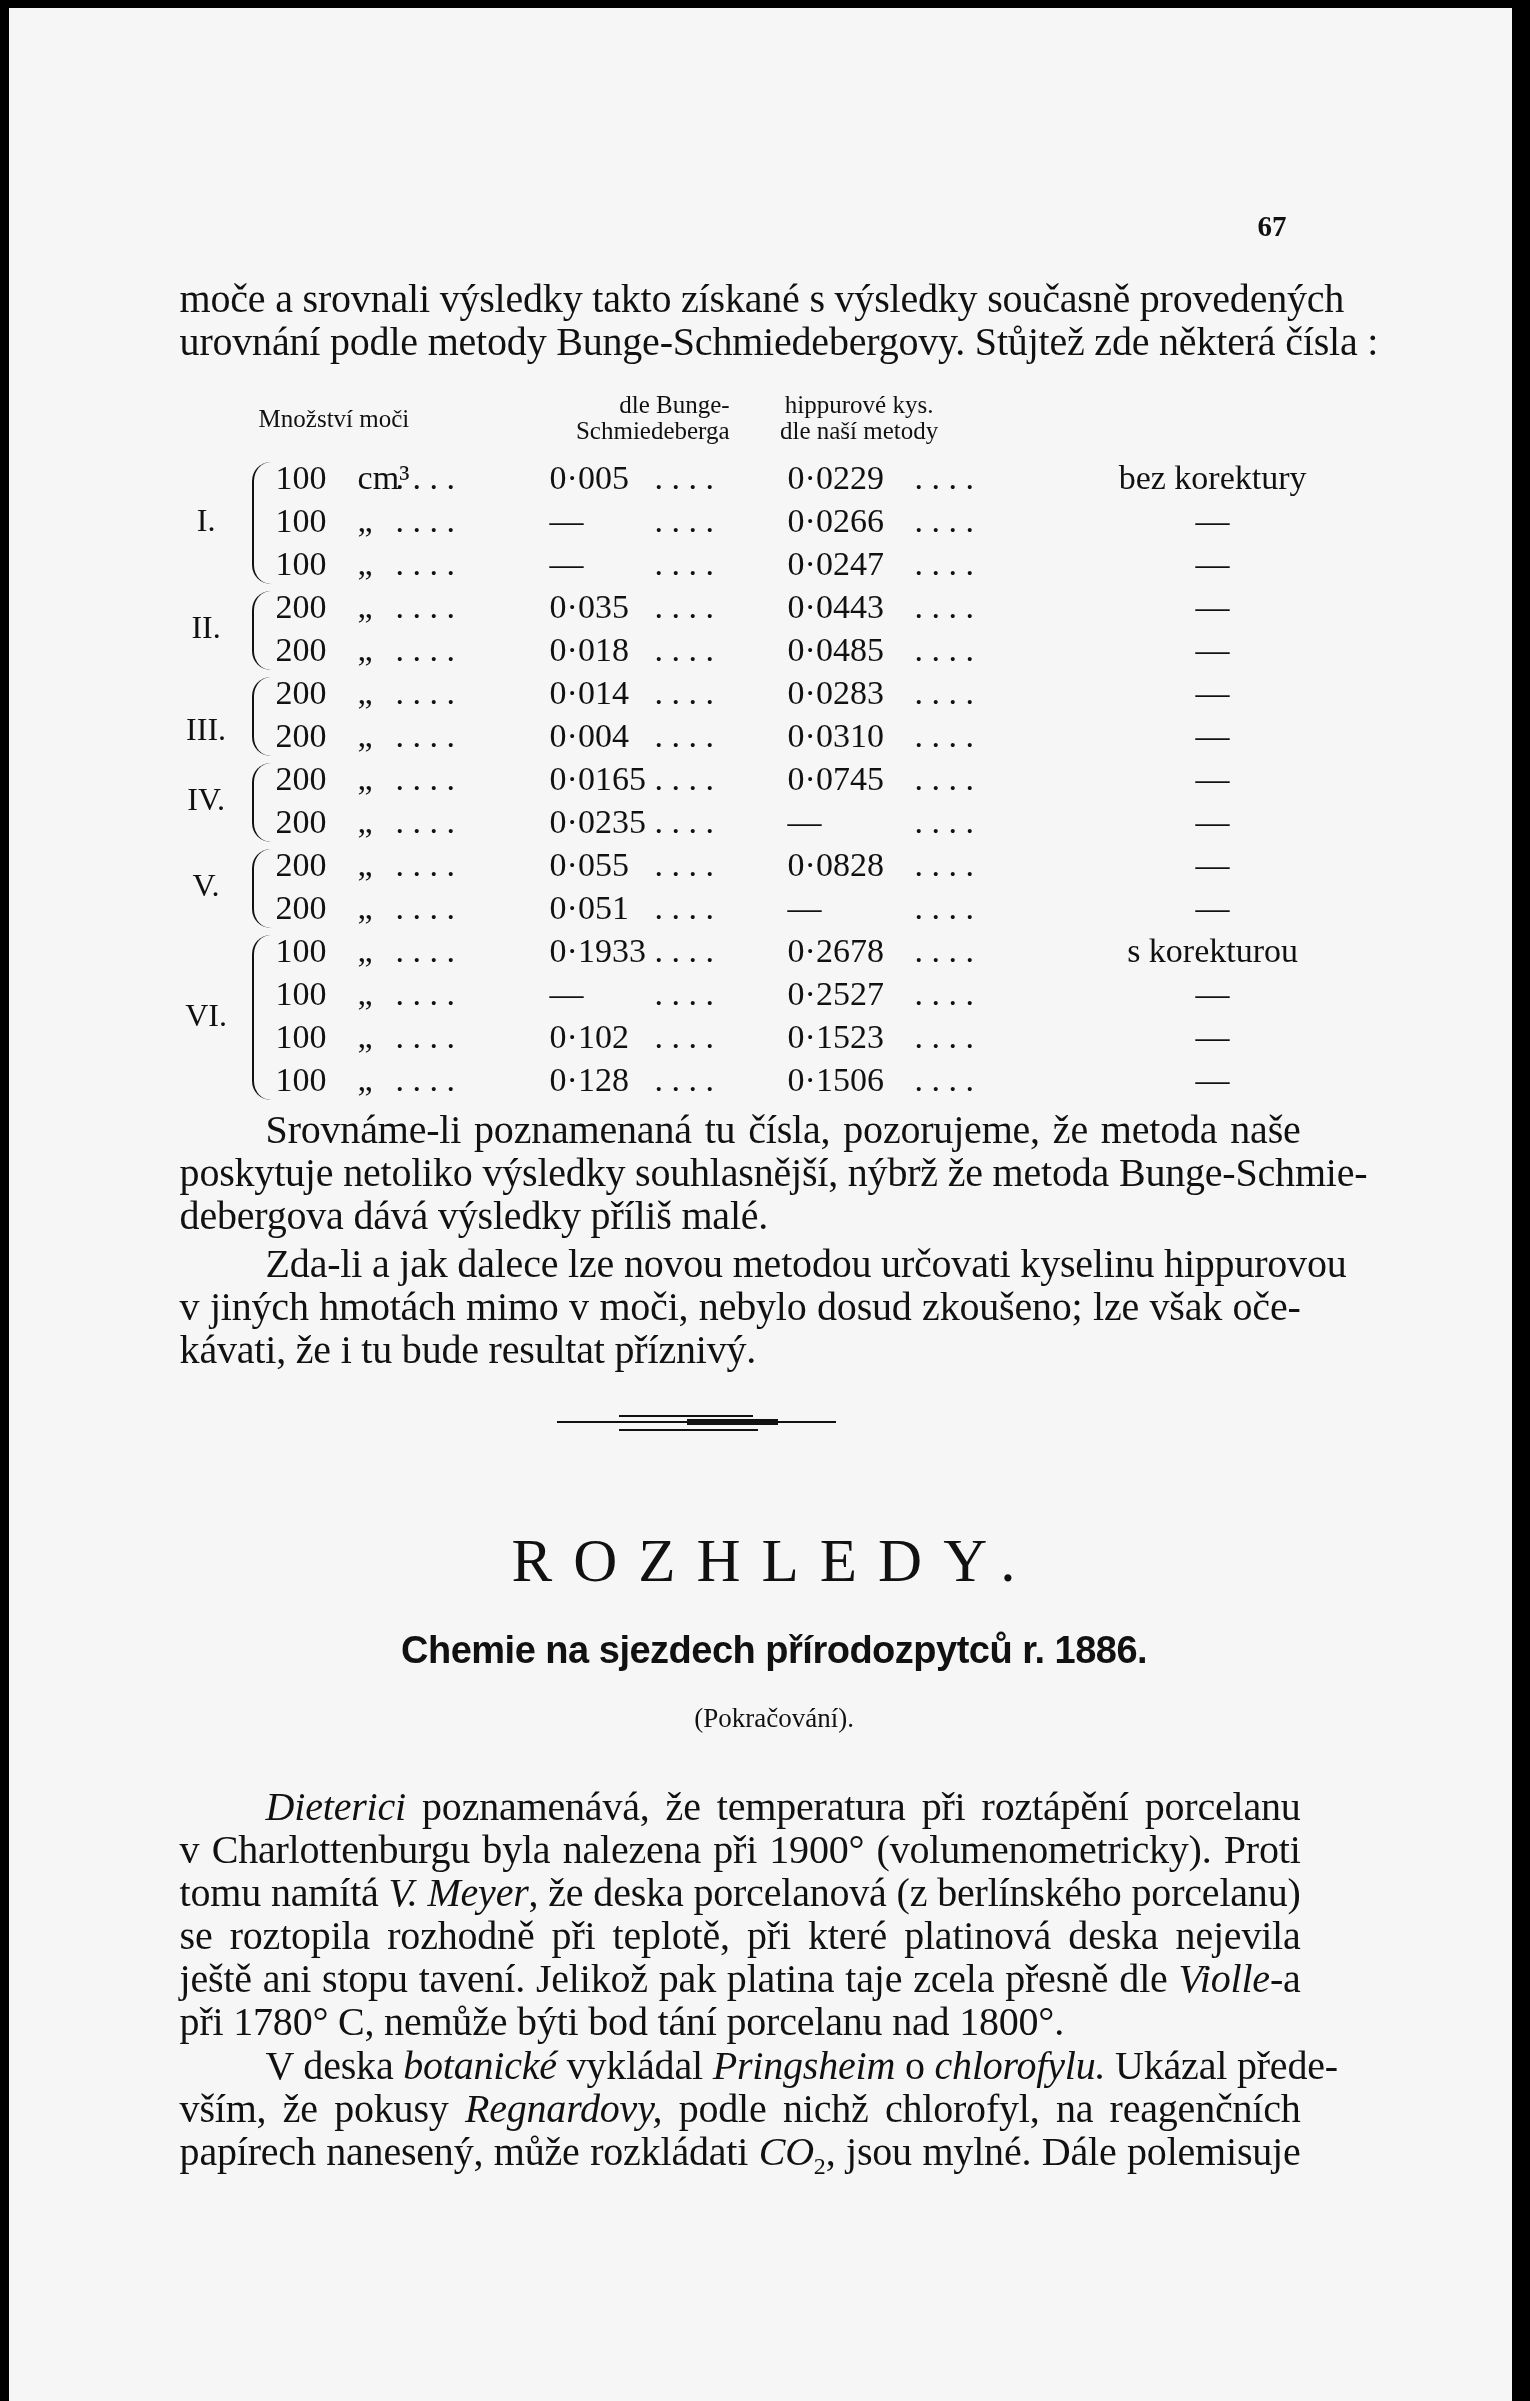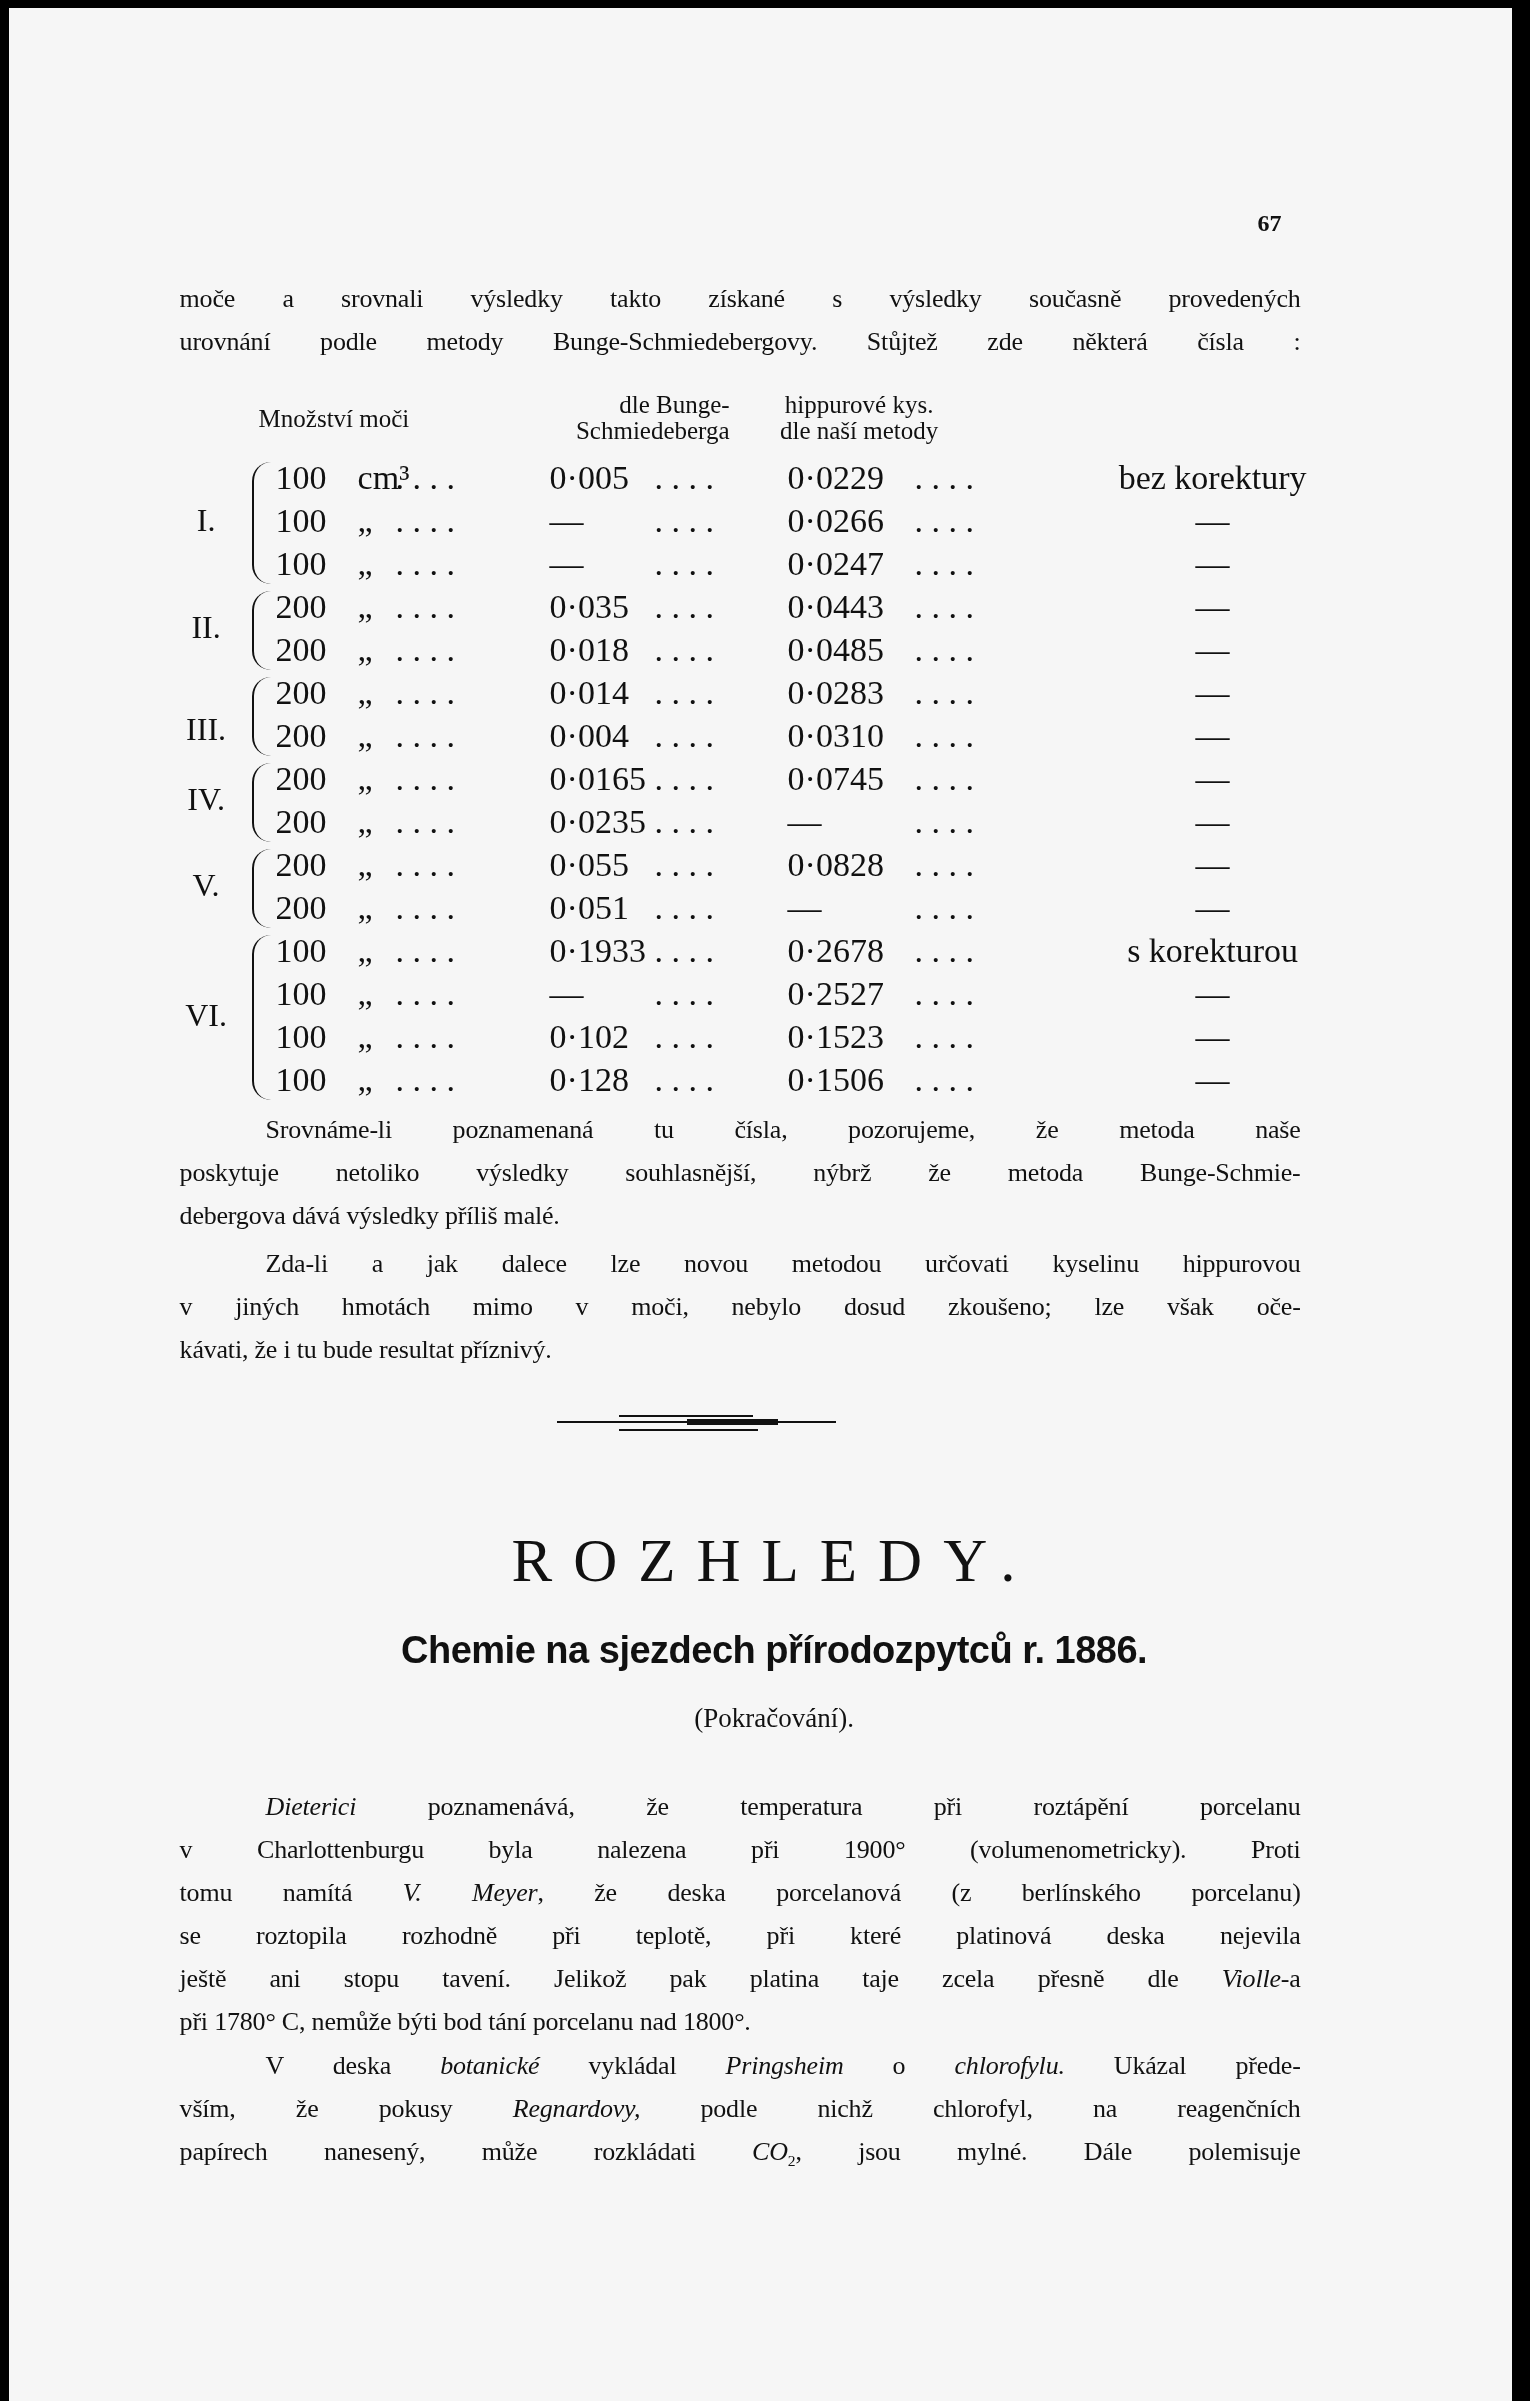--- a/index.html
+++ b/index.html
@@ -5,25 +5,25 @@
   html, body { margin: 0; padding: 0; }
   body {
     width: 1531px; height: 2516px; background: #000; position: relative; overflow: hidden;
     font-family: "DejaVu Serif", "Liberation Serif", serif; color: #111;
   }
   .page {
     position: absolute; left: 8.6px; top: 7.7px; width: 1503px; height: 2497px;
     background: #f6f6f6;
   }
   .page-number {
-    position: absolute; left: 1249px; top: 202px; font-size: 24px; font-weight: bold;
+    position: absolute; left: 1249px; top: 202px; font-size: 29px; font-weight: bold;
     font-family: "Liberation Serif", serif;
   }
   .text-block {
-    position: absolute; left: 171px; width: 1121px; font-size: 26px; line-height: 43px;
+    position: absolute; left: 171px; width: 1121px; font-size: 40px; line-height: 43px;
     font-family: "Liberation Serif", serif; letter-spacing: -0.2px;
   }
   .line { display: block; text-align: justify; text-align-last: justify; white-space: nowrap; }
   .line.last { text-align-last: left; }
   i { font-style: italic; }
 
   
   .tbl-head { position: absolute; top: 384px; left: 250px; font-family: "Liberation Serif", serif; font-size: 25px; line-height: 26px; }
   .tbl-head .h1 { position: absolute; left: 0; top: 14.4px; white-space: nowrap; }
   .tbl-head .h2 { position: absolute; left: 255px; top: 0; width: 216px; text-align: right; white-space: nowrap; }

